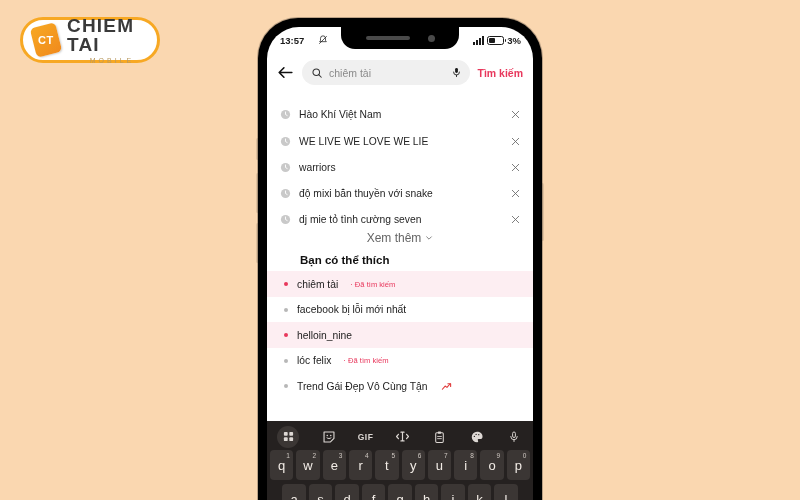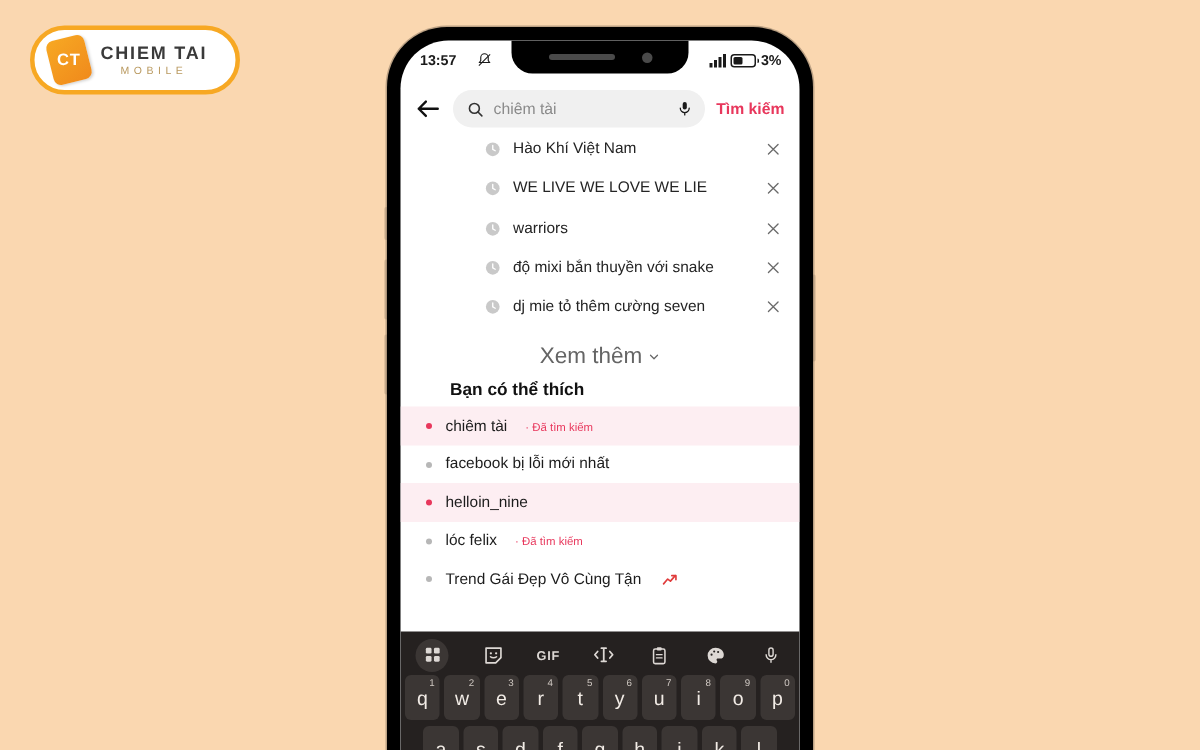--- a/index.html
+++ b/index.html
@@ -29,21 +29,21 @@
     box-shadow: 1px 1px 2px rgba(0,0,0,.18);
     flex: 0 0 auto;
   }
   .logo-badge span {
     color: #fff; font-size: 11px; font-weight: bold;
     letter-spacing: .5px; transform: rotate(14deg);
     font-family: "Liberation Sans", sans-serif;
   }
   .logo-text { margin-left: 8px; line-height: 1; }
   .logo-main {
-    font-size: 12px; font-weight: bold; color: #3a3a3a;
+    font-size: 19px; font-weight: bold; color: #3a3a3a;
     letter-spacing: 1.2px;
   }
   .logo-sub {
     font-size: 7px; color: #b9995f; letter-spacing: 3px;
     text-align: center; margin-top: 3px;
   }
 
   
   .phone {
     position: absolute;
@@ -121,33 +121,33 @@
     flex: 1; font-size: 10.5px; color: #8a8a8a;
   }
   .submit-btn {
     font-size: 10.5px; color: #e8375c; font-weight: bold;
     white-space: nowrap; flex: 0 0 auto;
   }
 
   
   .history { padding: 2px 0 0 0; }
   .hrow {
-    display: flex; align-items: flex-start;
-    height: 26.3px; padding: 0 12px 0 13px; gap: 8px; margin-left: 43px;
+    display: flex; align-items: flex-end;
+    height: 26.3px; padding: 0 12px 0 13px; gap: 8px;
   }
   .clock-ic { width: 11px; height: 11px; flex: 0 0 auto; }
   .hrow .label {
     flex: 1; font-size: 10.3px; color: #242424;
     white-space: nowrap; overflow: hidden; text-overflow: ellipsis;
   }
   .xbtn { width: 11px; height: 11px; flex: 0 0 auto; }
 
   .seemore {
     display: flex; align-items: center; justify-content: center;
-    gap: 4px; height: 25px; font-size: 15px; color: #656565;
+    gap: 4px; height: 25px; font-size: 12px; color: #656565;
   }
   .chev { width: 8px; height: 8px; }
 
   
   .sec-title {
     font-size: 11.5px; font-weight: bold; color: #111;
     padding: 4px 13px 5px 13px;
     margin-left: 20px;
   }
   .srow {
@@ -304,21 +304,21 @@
         <svg class="xbtn" viewBox="0 0 24 24">
           <path d="M5 5l14 14M19 5L5 19" stroke="#6a6a6a" stroke-width="1.9" stroke-linecap="round"></path>
         </svg>
       </div>
 
       <div class="hrow">
         <svg class="clock-ic" viewBox="0 0 24 24">
           <circle cx="12" cy="12" r="10" fill="#c9c9c9"></circle>
           <path d="M12 6.5V12l3.6 2.2" fill="none" stroke="#fff" stroke-width="2" stroke-linecap="round"></path>
         </svg>
-        <span class="label">dj mie tỏ thêm cường seven</span>
+        <span class="label">dj mie tỏ tình cường seven</span>
         <svg class="xbtn" viewBox="0 0 24 24">
           <path d="M5 5l14 14M19 5L5 19" stroke="#6a6a6a" stroke-width="1.9" stroke-linecap="round"></path>
         </svg>
       </div>
     </div>
 
     <div class="seemore">
       <span>Xem thêm</span>
       <svg class="chev" viewBox="0 0 24 24">
         <path d="M5 8.5l7 7 7-7" fill="none" stroke="#656565" stroke-width="2.4" stroke-linecap="round" stroke-linejoin="round"></path>

